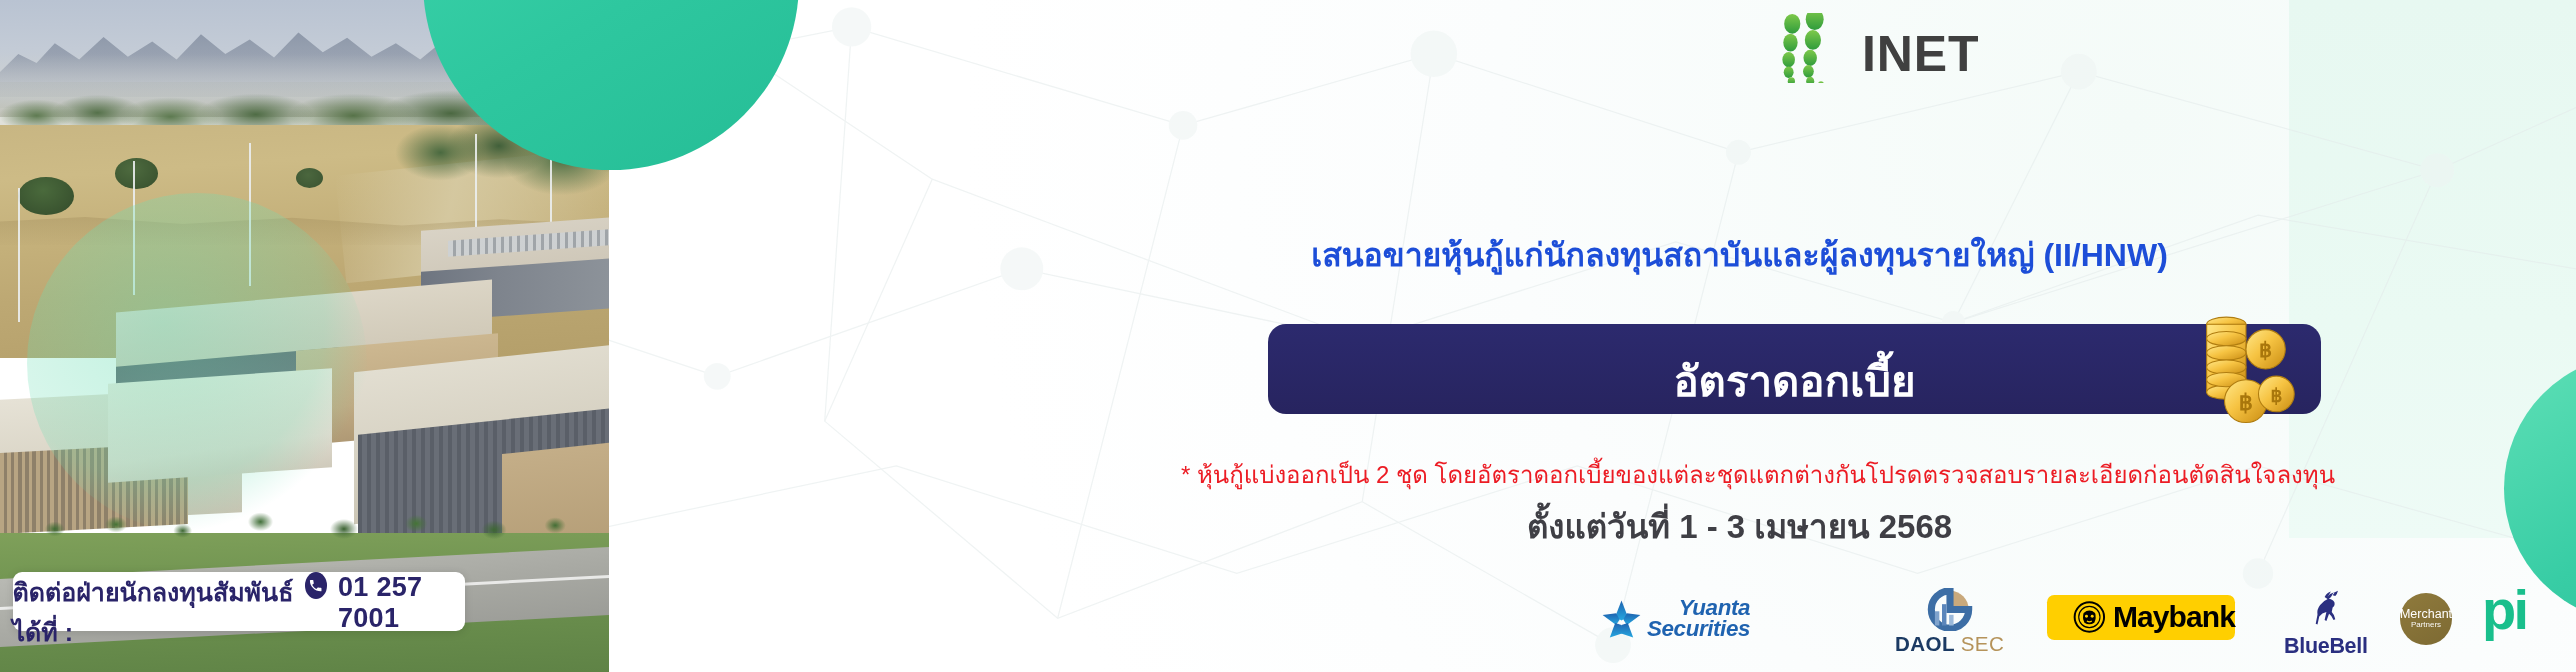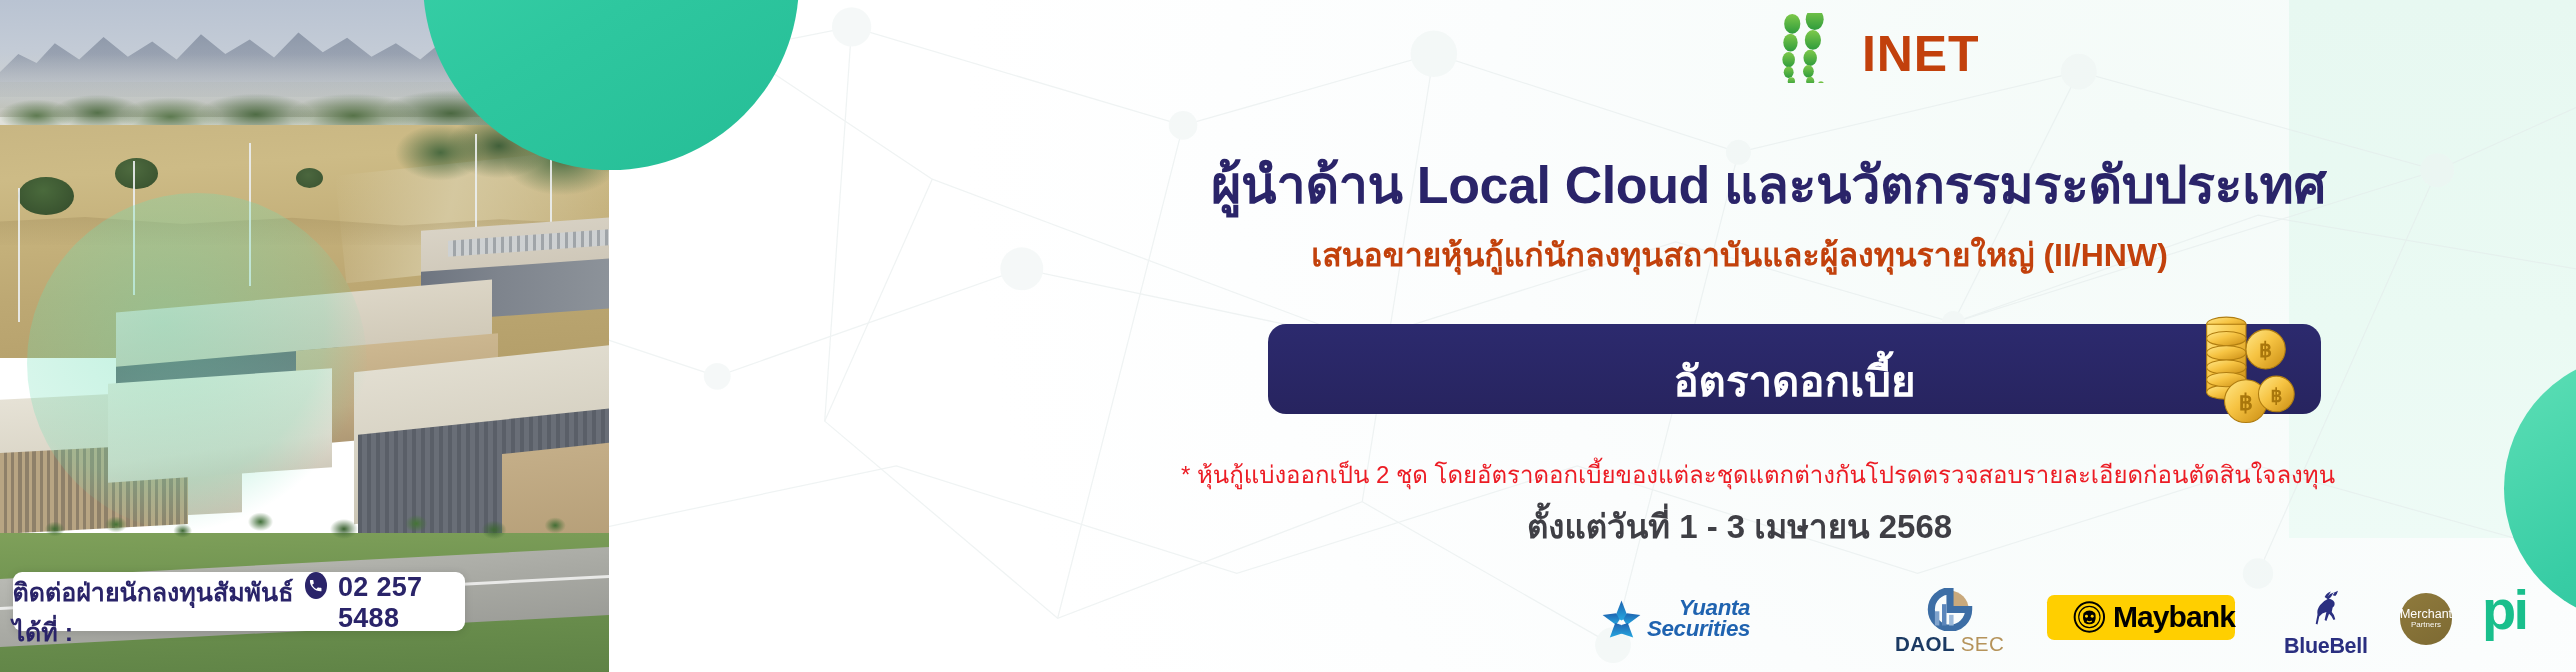--- a/index.html
+++ b/index.html
@@ -154,31 +154,31 @@
     background:radial-gradient(circle at 40% 38%, rgba(108,222,180,.42) 0%, rgba(108,222,180,.26) 55%, rgba(108,222,180,0) 72%);
   }
   .circle-right {
     position:absolute; left:2504px; top:354px; width:269px; height:269px; border-radius:50%;
     background:linear-gradient(150deg,#5fe0b6 0%, #38cda5 60%, #2cc099 100%);
   }
 
   
   .logo { position:absolute; left:1758px; top:12.5px; width:296px; height:70px; }
   .logo-word { position:absolute; left:104px; top:12.5px; font-size:50px; font-weight:bold;
-    letter-spacing:0.9px; color:#c2410c; font-family:"Liberation Sans", sans-serif; }
+    letter-spacing:0.9px; color:#404040; font-family:"Liberation Sans", sans-serif; }
 
   
   .headline {
     position:absolute; left:1211px; top:143px; width:1057px;
     font-size:52px; font-weight:bold; color:#2a2469; letter-spacing:-0.4px;
     white-space:nowrap; text-align:center;
   }
   .subhead {
     position:absolute; left:1211px; top:229px; width:1057px;
-    font-size:32px; font-weight:bold; color:#c2410c;
+    font-size:32px; font-weight:bold; color:#1d4ed8;
     white-space:nowrap; text-align:center;
   }
 
   
   .rate-box {
     position:absolute; left:1268px; top:324px; width:1053px; height:90px;
     background:linear-gradient(180deg,#2c2a6e 0%, #27245f 100%);
     border-radius:18px;
     display:flex; align-items:flex-end; justify-content:center; gap:21.5px;
   }
@@ -331,21 +331,20 @@
         <ellipse cx="61" cy="30" rx="9" ry="11"></ellipse>
         <ellipse cx="58" cy="50" rx="7.5" ry="9"></ellipse>
         <ellipse cx="56" cy="65" rx="6" ry="7"></ellipse>
         <ellipse cx="58" cy="76" rx="4.5" ry="5"></ellipse>
         <ellipse cx="70" cy="80" rx="3.5" ry="4"></ellipse>
       </g>
     </svg>
     <div class="logo-word">INET</div>
   </div>
 
-  <div class="headline">ผู้นำด้าน Local Cloud และนวัตกรรมระดับประเทศ</div>
   <div class="subhead">เสนอขายหุ้นกู้แก่นักลงทุนสถาบันและผู้ลงทุนรายใหญ่ (II/HNW)</div>
 
   <div class="rate-box">
     <span class="rate-label">อัตราดอกเบี้ย</span>
     <svg class="coins" viewBox="0 0 122 135">
       <defs>
         <linearGradient id="gcoin" x1="0" y1="0" x2="1" y2="1">
           <stop offset="0%" stop-color="#ffe88a"></stop>
             <stop offset="45%" stop-color="#f6c342"></stop>
           <stop offset="100%" stop-color="#c98c12"></stop>
@@ -450,17 +449,17 @@
     </div>
   </div>
 
   <div class="contact-card">
     <span class="contact-label">ติดต่อฝ่ายนักลงทุนสัมพันธ์ได้ที่ :</span>
     <span class="phone-badge">
       <svg width="15.2" height="15.2" viewBox="0 0 24 24" fill="#ffffff">
         <path d="M6.6 10.8c1.4 2.8 3.8 5.2 6.6 6.6l2.2-2.2c.3-.3.7-.4 1.1-.2 1.2.4 2.5.6 3.8.6.6 0 1 .4 1 1V20c0 .6-.4 1-1 1C10.6 21 3 13.4 3 4c0-.6.4-1 1-1h3.5c.6 0 1 .4 1 1 0 1.3.2 2.6.6 3.8.1.4 0 .8-.2 1.1l-2.3 1.9z"></path>
       </svg>
     </span>
-    <span class="contact-num">02 257 5488</span>
+    <span class="contact-num">01 257 7001</span>
   </div>
 
 </div>
 
 
 </body></html>

